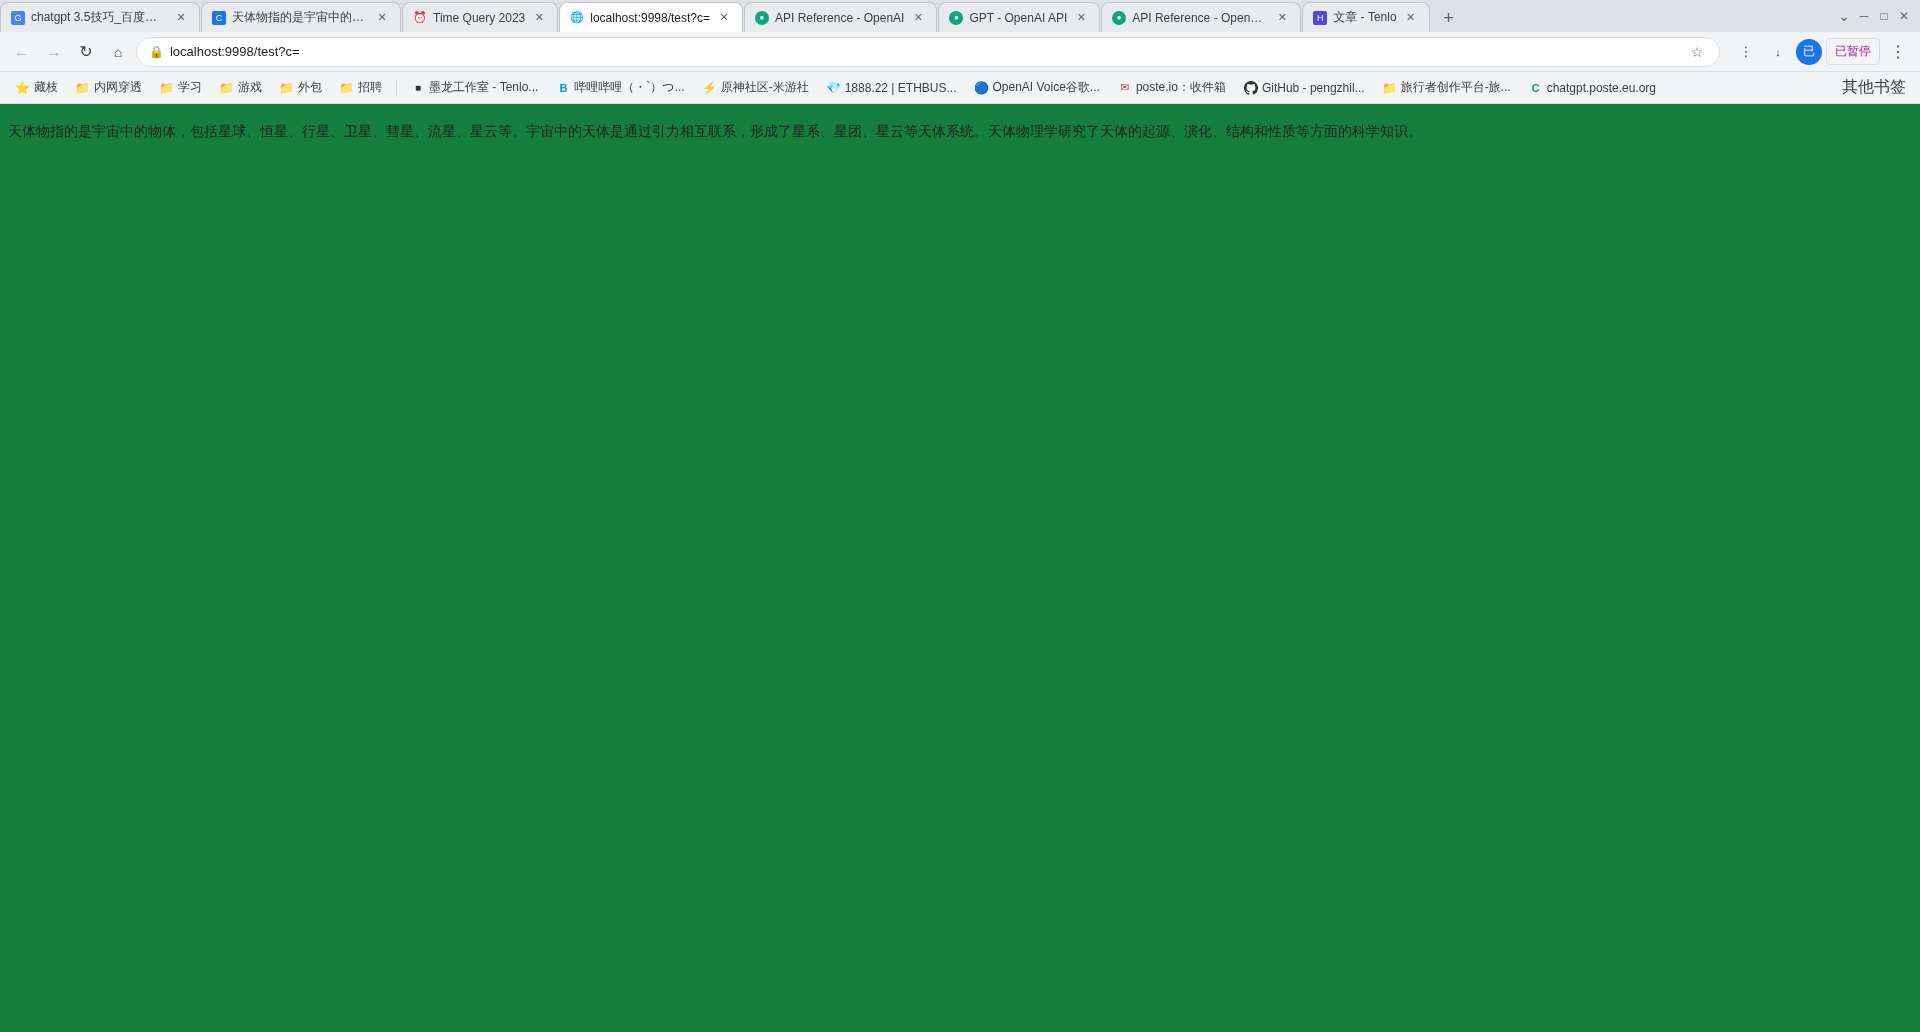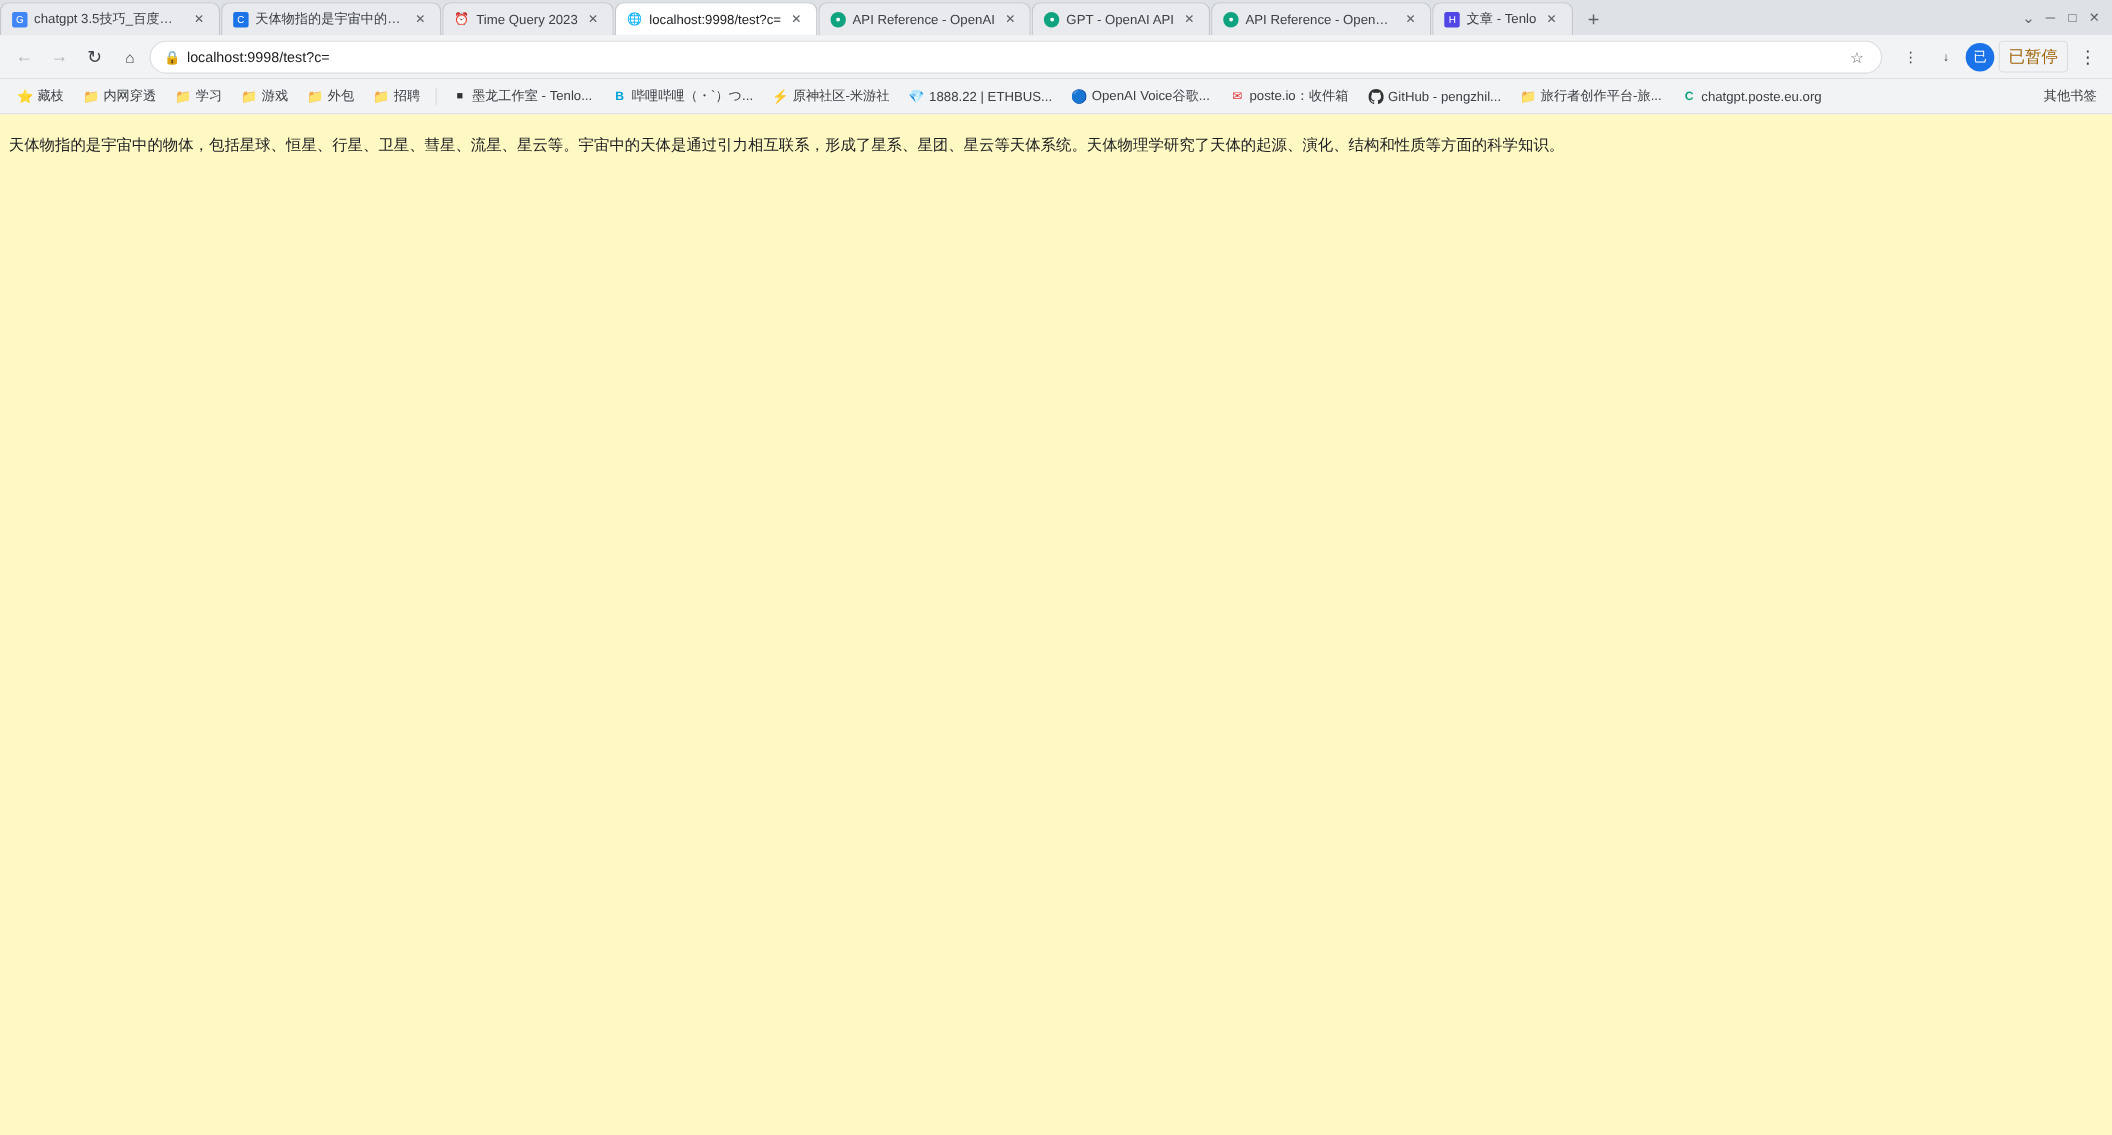--- a/index.html
+++ b/index.html
@@ -201,22 +201,22 @@
       background: #1a73e8;
       display: flex;
       align-items: center;
       justify-content: center;
       color: white;
       font-size: 12px;
       cursor: pointer;
     }
 
     .profile-text {
-      font-size: 15px;
-      color: #a16207;
+      font-size: 12px;
+      color: #a21caf;
       cursor: pointer;
       padding: 4px 8px;
       border-radius: 4px;
       border: 1px solid #dadce0;
     }
 
     
     .bookmarks-bar {
       height: 32px;
       background: #f1f3f4;
@@ -251,28 +251,28 @@
     }
 
     .bookmarks-more {
       margin-left: auto;
       display: flex;
       align-items: center;
       gap: 2px;
       padding: 3px 6px;
       border-radius: 4px;
       cursor: pointer;
-      font-size: 12px;
+      font-size: 16px;
       color: #3c4043;
     }
 
     
     .page-content {
       padding: 16px 8px;
-      background: #fef9c3;
+      background: #15803d;
       min-height: calc(1032px - 32px - 40px - 32px);
     }
 
     .page-text {
       font-size: 14px;
       color: #202124;
       line-height: 1.6;
       font-family: -apple-system, BlinkMacSystemFont, 'Microsoft YaHei', Arial, sans-serif;
     }
 

